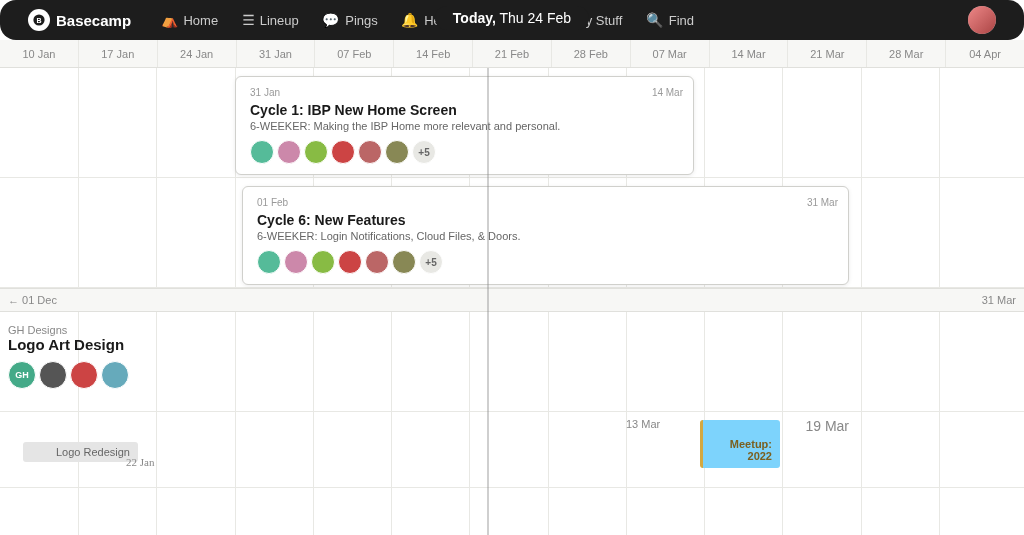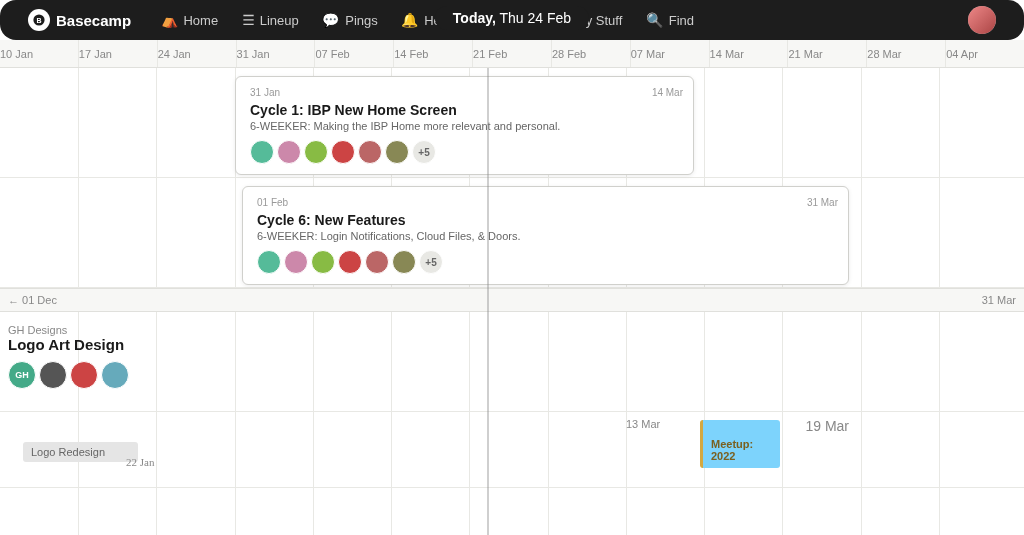--- a/index.html
+++ b/index.html
@@ -71,21 +71,21 @@
       align-items: center;
       position: relative;
     }
     .month-col {
       flex: 1;
       text-align: center;
       font-size: 11px;
       color: #888;
       border-right: 1px solid #e8e8e4;
       height: 100%;
-      display: flex; align-items: center; 
+      display: flex; align-items: center; justify-content: center;
     }
 
     
     .timeline-body {
       position: relative;
       height: calc(535px - 40px - 28px);
       overflow: hidden;
       background: #fff;
     }
 
@@ -165,20 +165,21 @@
     .gh-content {
       position: absolute;
       left: 8px; top: 12px;
     }
     .gh-content .company-name { font-size: 11px; color: #888; }
     .gh-content .project-name { font-size: 15px; font-weight: 700; color: #1a1a1a; margin-bottom: 8px; }
 
     
     .meetup-row {
       height: 80px;
+      text-align: right;
     }
     .meetup-block {
       position: absolute;
       top: 8px;
       background: #7dd3fc;
       border-left: 3px solid #d4a840;
       border-radius: 3px;
       padding: 6px 8px;
       font-size: 11px;
       font-weight: 600;

